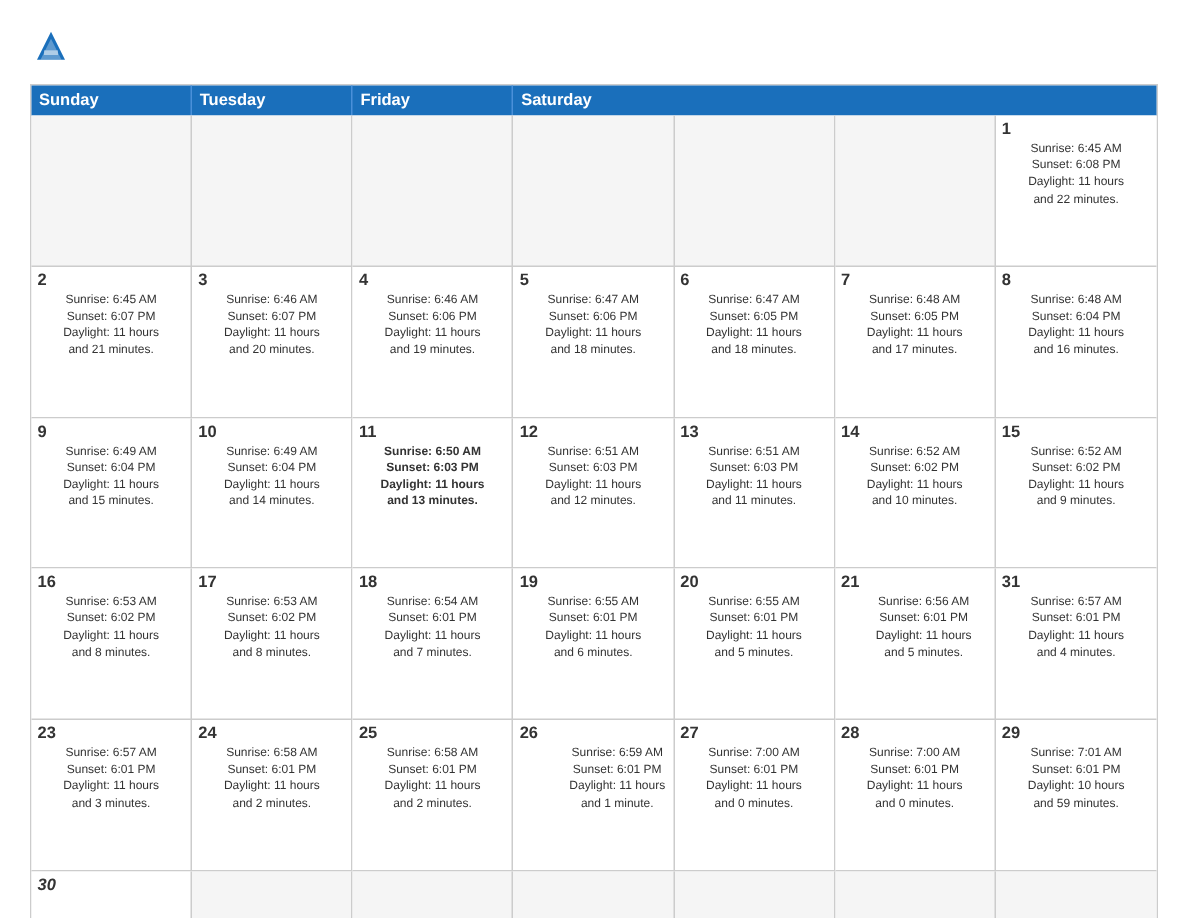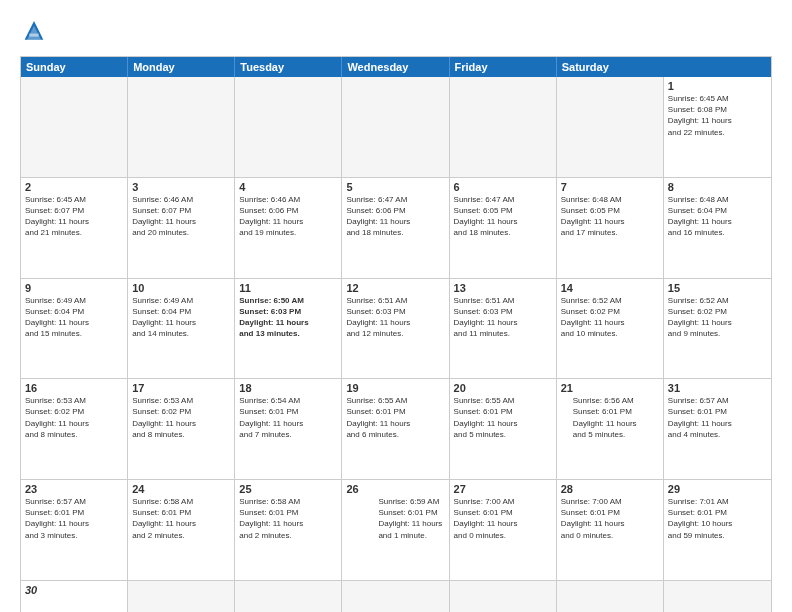--- a/index.html
+++ b/index.html
@@ -89,21 +89,21 @@
     }
     .cal-cell:nth-child(7n) { border-right: none; }
     .cal-cell.empty { background: #f5f5f5; }
     .cal-cell.last-row { border-bottom: none; font-style: italic; }
     .day-num {
       font-size: 11px;
       font-weight: bold;
       display: block;
       margin-bottom: 1px;
     }
-    .sun-info { color: #333; font-size: 8px; line-height: 1.4; }
+    .sun-info { color: #333; font-size: 8px; line-height: 1.4; text-align: center; }
   </style>
 </head>
 <body>
 
 <div class="page">
   <div class="header">
     <div class="logo">
       <svg class="logo-icon" viewBox="0 0 36 36">
         <polygon points="18,4 30,28 6,28" fill="#1a6fbb"></polygon>
         <polygon points="18,10 27,28 9,28" fill="#fff" opacity="0.3"></polygon>
@@ -115,23 +115,21 @@
       </div>
     </div>
     <div class="title-block">
       <div class="month-title"></div>
       <div class="location"></div>
     </div>
   </div>
   <div class="calendar">
     <div class="cal-header" id="cal-header">
         <div class="cal-header-cell">Sunday</div>
-        <div class="cal-header-cell">Monday</div>
         <div class="cal-header-cell">Tuesday</div>
-        <div class="cal-header-cell">Wednesday</div>
         <div class="cal-header-cell">Friday</div>
         <div class="cal-header-cell">Saturday</div>
       </div>
     <div class="cal-body" id="cal-body">
         <div class="cal-cell empty"></div>
         <div class="cal-cell empty"></div>
         <div class="cal-cell empty"></div>
         <div class="cal-cell empty"></div>
         <div class="cal-cell empty"></div>
         <div class="cal-cell empty"></div>

